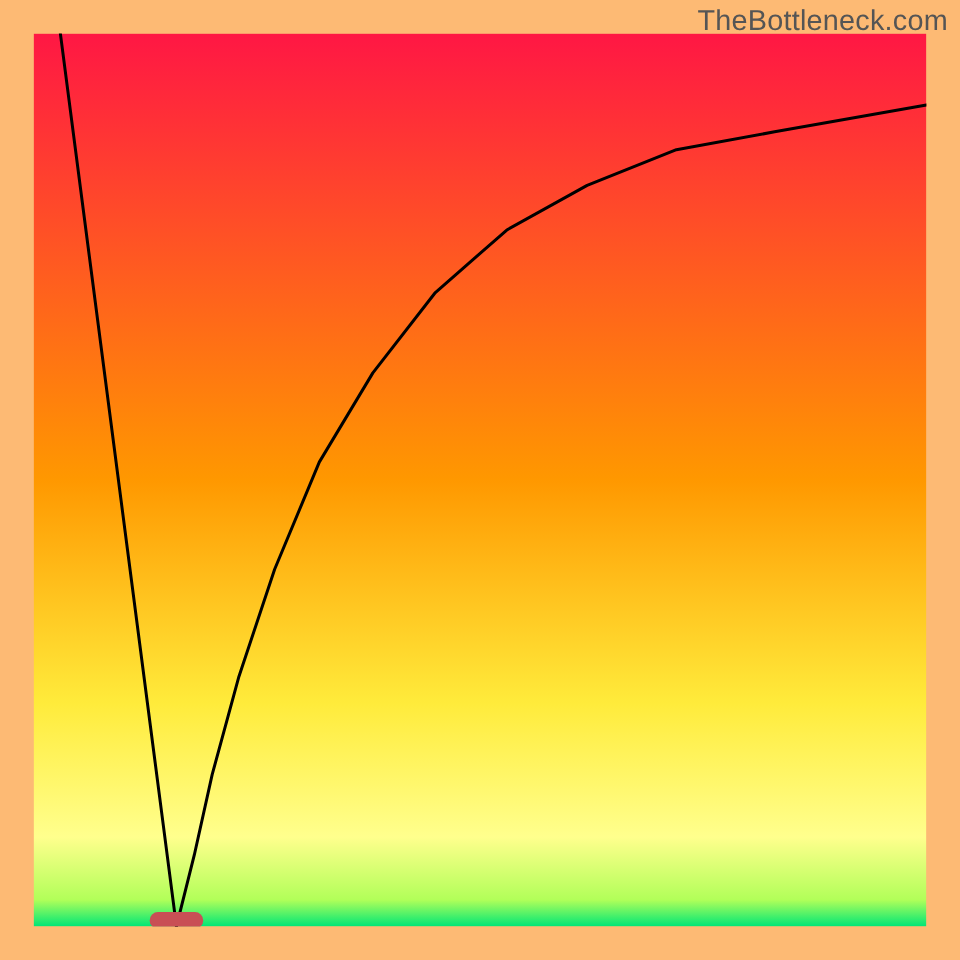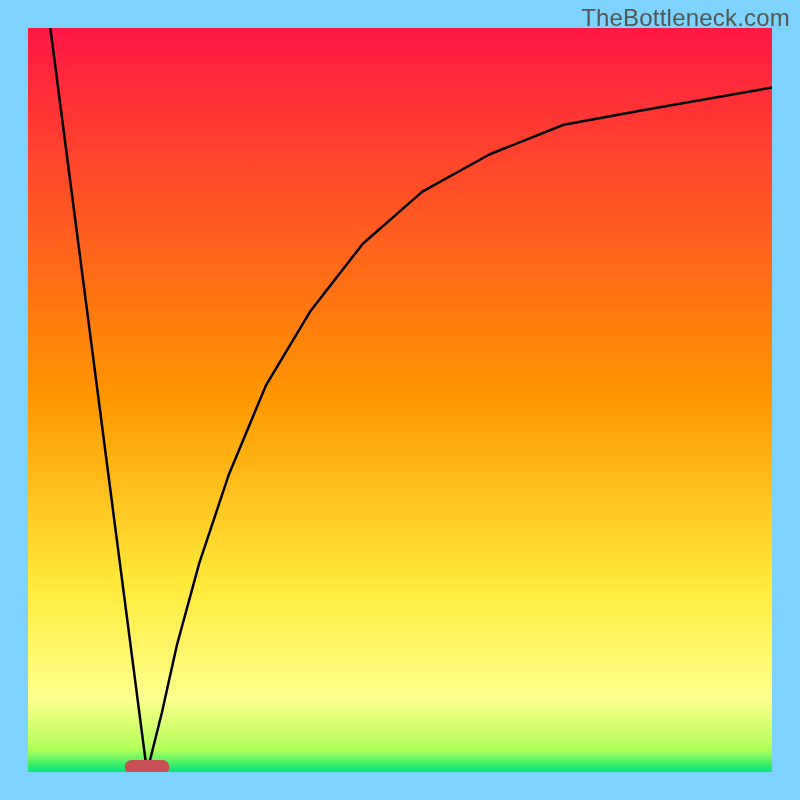--- a/index.html
+++ b/index.html
@@ -8,21 +8,21 @@
     width: 800px;
     height: 800px;
     overflow: hidden;
     background: #000;
     font-family: Arial, Helvetica, sans-serif;
   }
   .chart-container {
     position: relative;
     width: 800px;
     height: 800px;
-    background: #7dd3fc;
+    background: #fdba74;
   }
   .plot-area {
     position: absolute;
     left: 28px;
     top: 28px;
     width: 744px;
     height: 744px;
   }
   .watermark {
     position: absolute;

